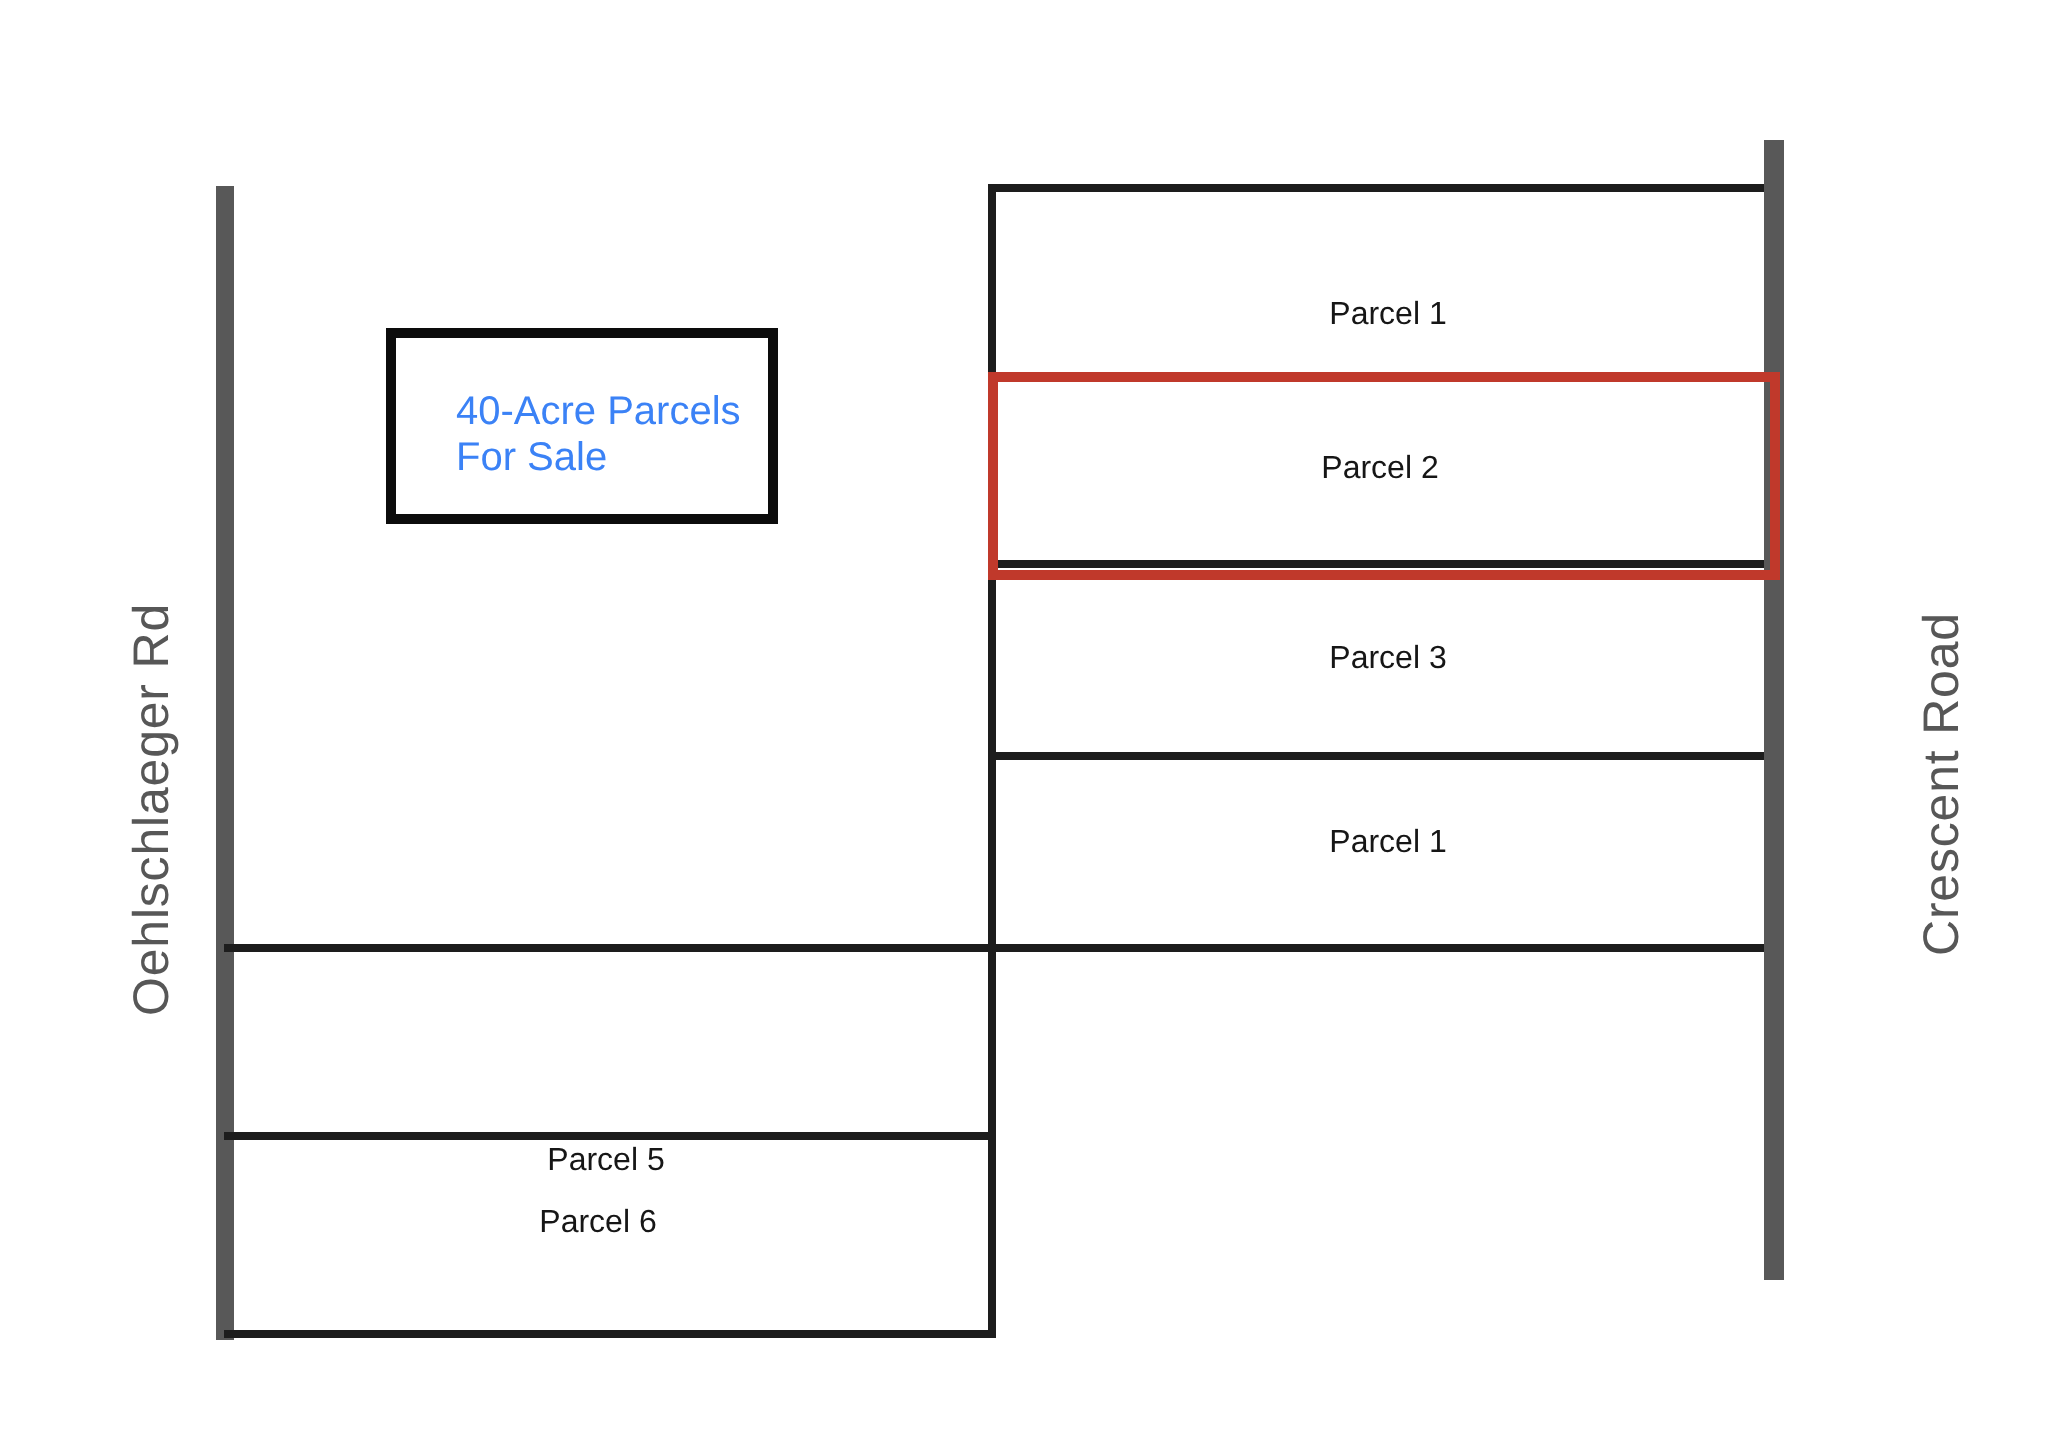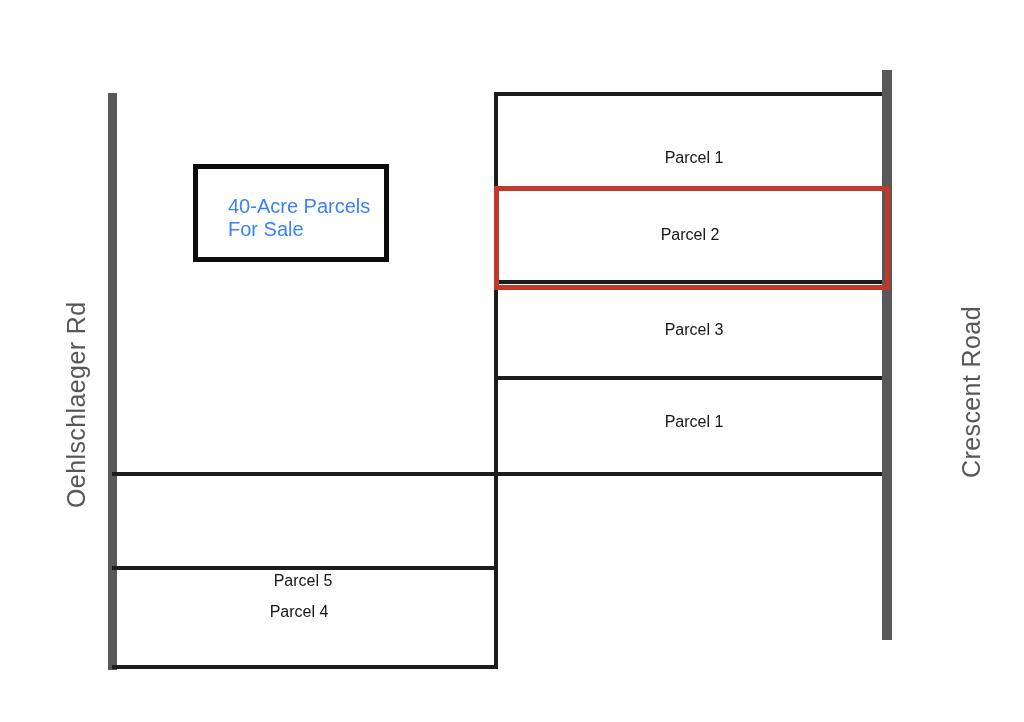--- a/index.html
+++ b/index.html
@@ -122,20 +122,20 @@
 
   <div class="line v-line" style="left:494px; top:92px; height:577px;"></div>
 
   <div id="parcel-2-highlight"></div>
 
   <div class="parcel-label" style="left:694px; top:158px;">Parcel 1</div>
   <div class="parcel-label" style="left:690px; top:235px;text-align:right;">Parcel 2</div>
   <div class="parcel-label" style="left:694px; top:330px;">Parcel 3</div>
   <div class="parcel-label" style="left:694px; top:422px;">Parcel 1</div>
   <div class="parcel-label" style="left:303px; top:549px;margin-top:32px;">Parcel 5</div>
-  <div class="parcel-label" style="left:299px; top:612px;">Parcel 4</div>
+  <div class="parcel-label" style="left:299px; top:612px;">Parcel 6</div>
 
   <div id="legend-box">
     <div id="legend-text">40-Acre Parcels
 For Sale</div>
   </div>
 
 </div>
 
 </body></html>

